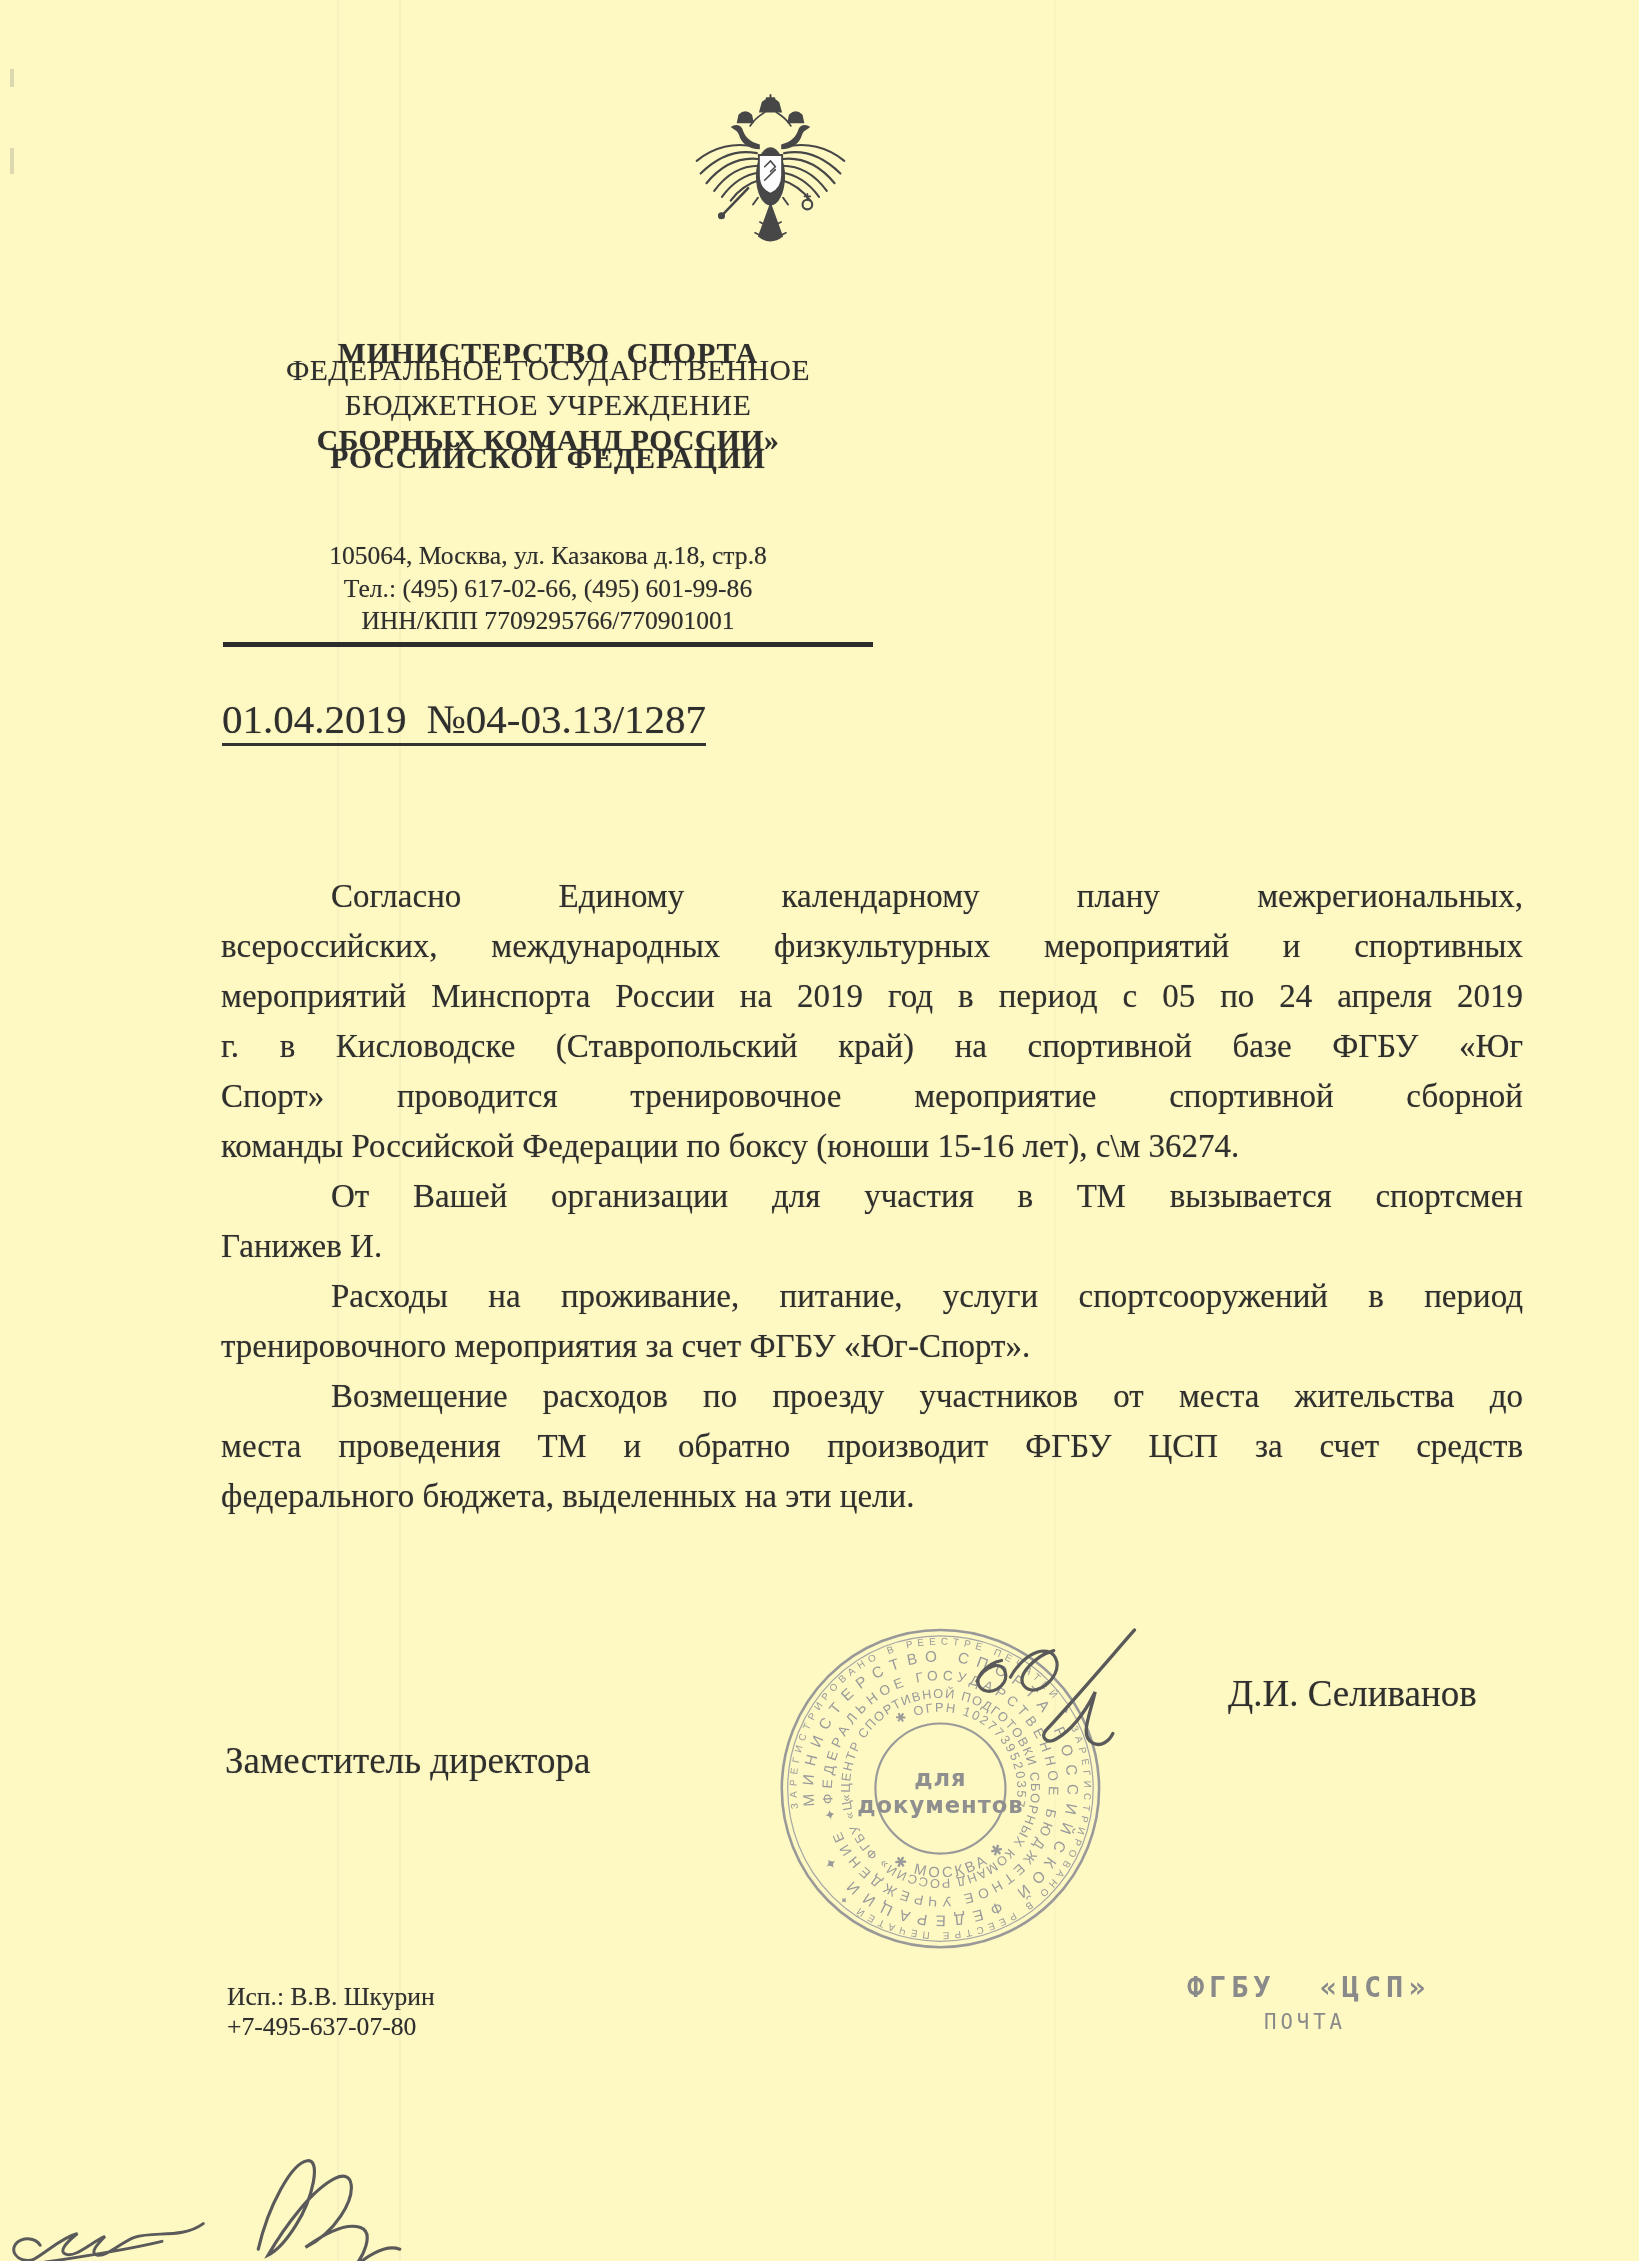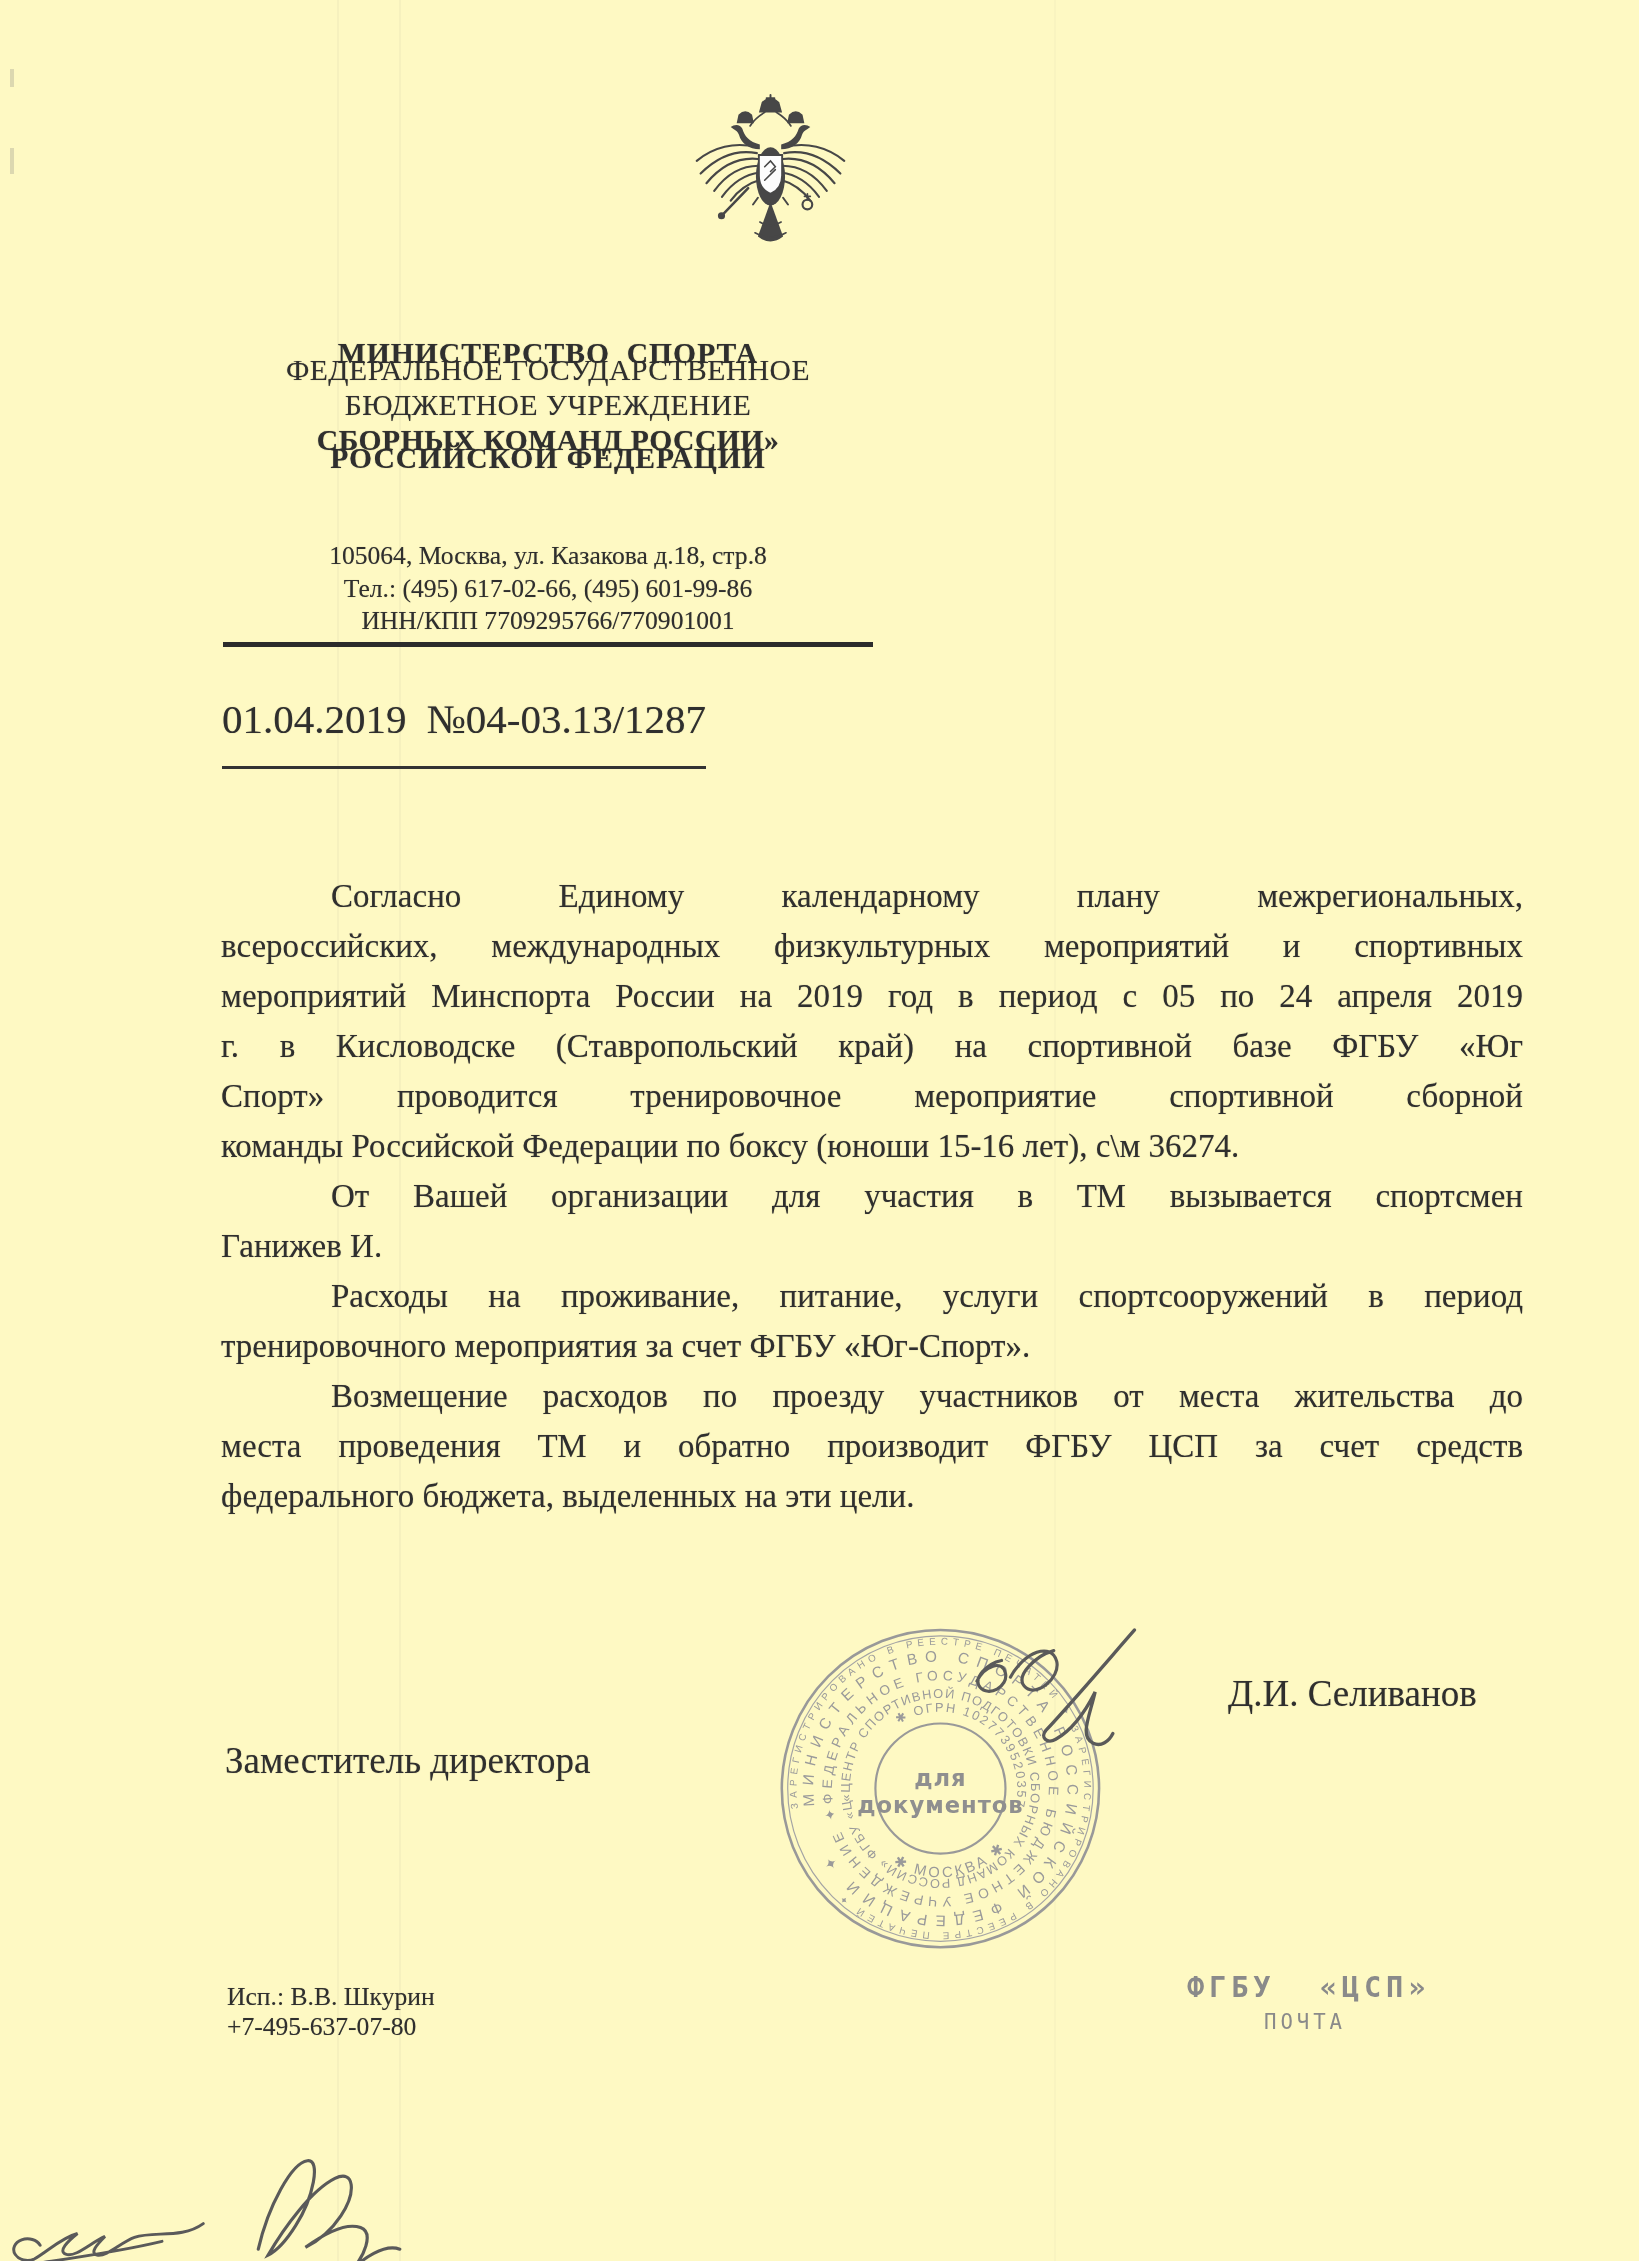--- a/index.html
+++ b/index.html
@@ -44,21 +44,21 @@
     text-shadow:0 0 1px rgba(30,30,30,.4);
   }
 
   .refline{
     position:absolute;left:222px;top:695px;
     font-size:41px;word-spacing:9.9px;
     text-shadow:0 0 1px rgba(30,30,30,.4);
   }
   .refline .u{
     display:inline-block;min-width:453px;
-    border-bottom:3.9px solid #333;padding-bottom:23px;
+    border-bottom:3.9px solid #333;padding-bottom:0;
   }
 
   
   .bodytext{
     position:absolute;left:221px;top:871px;width:1302px;
     font-size:33px;line-height:50px;
     text-shadow:0 0 1px rgba(30,30,30,.4);
   }
   .bline{text-align:justify;text-align-last:justify;}
   .bline.end{text-align-last:left;}

